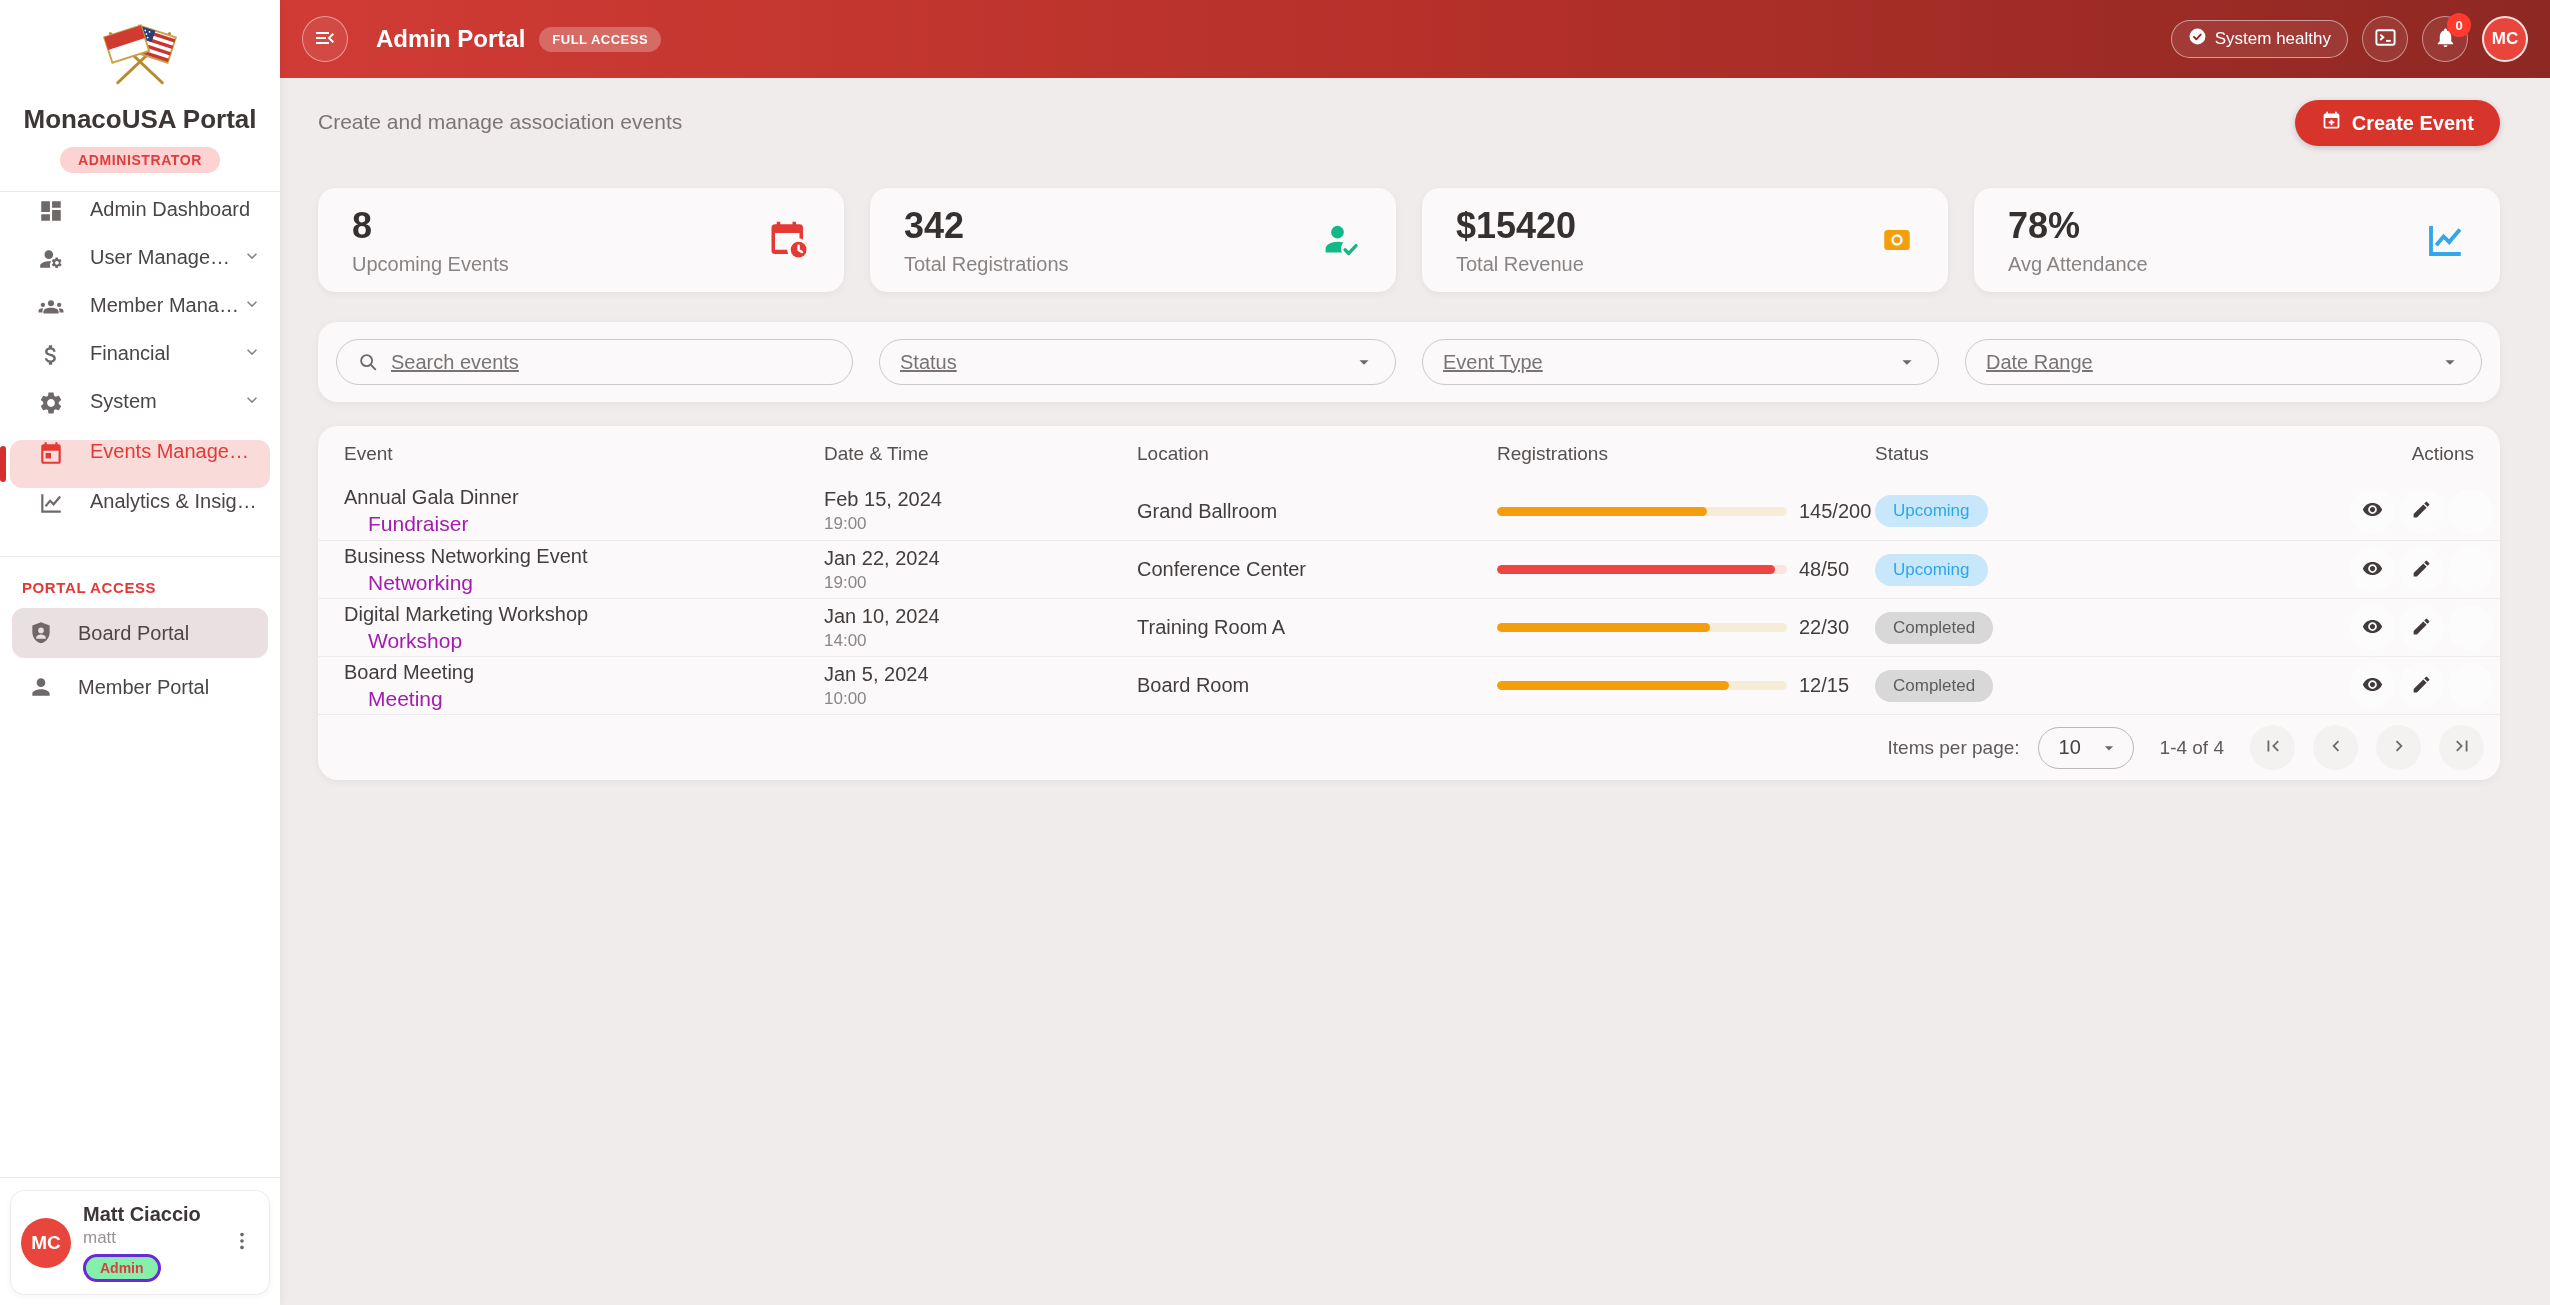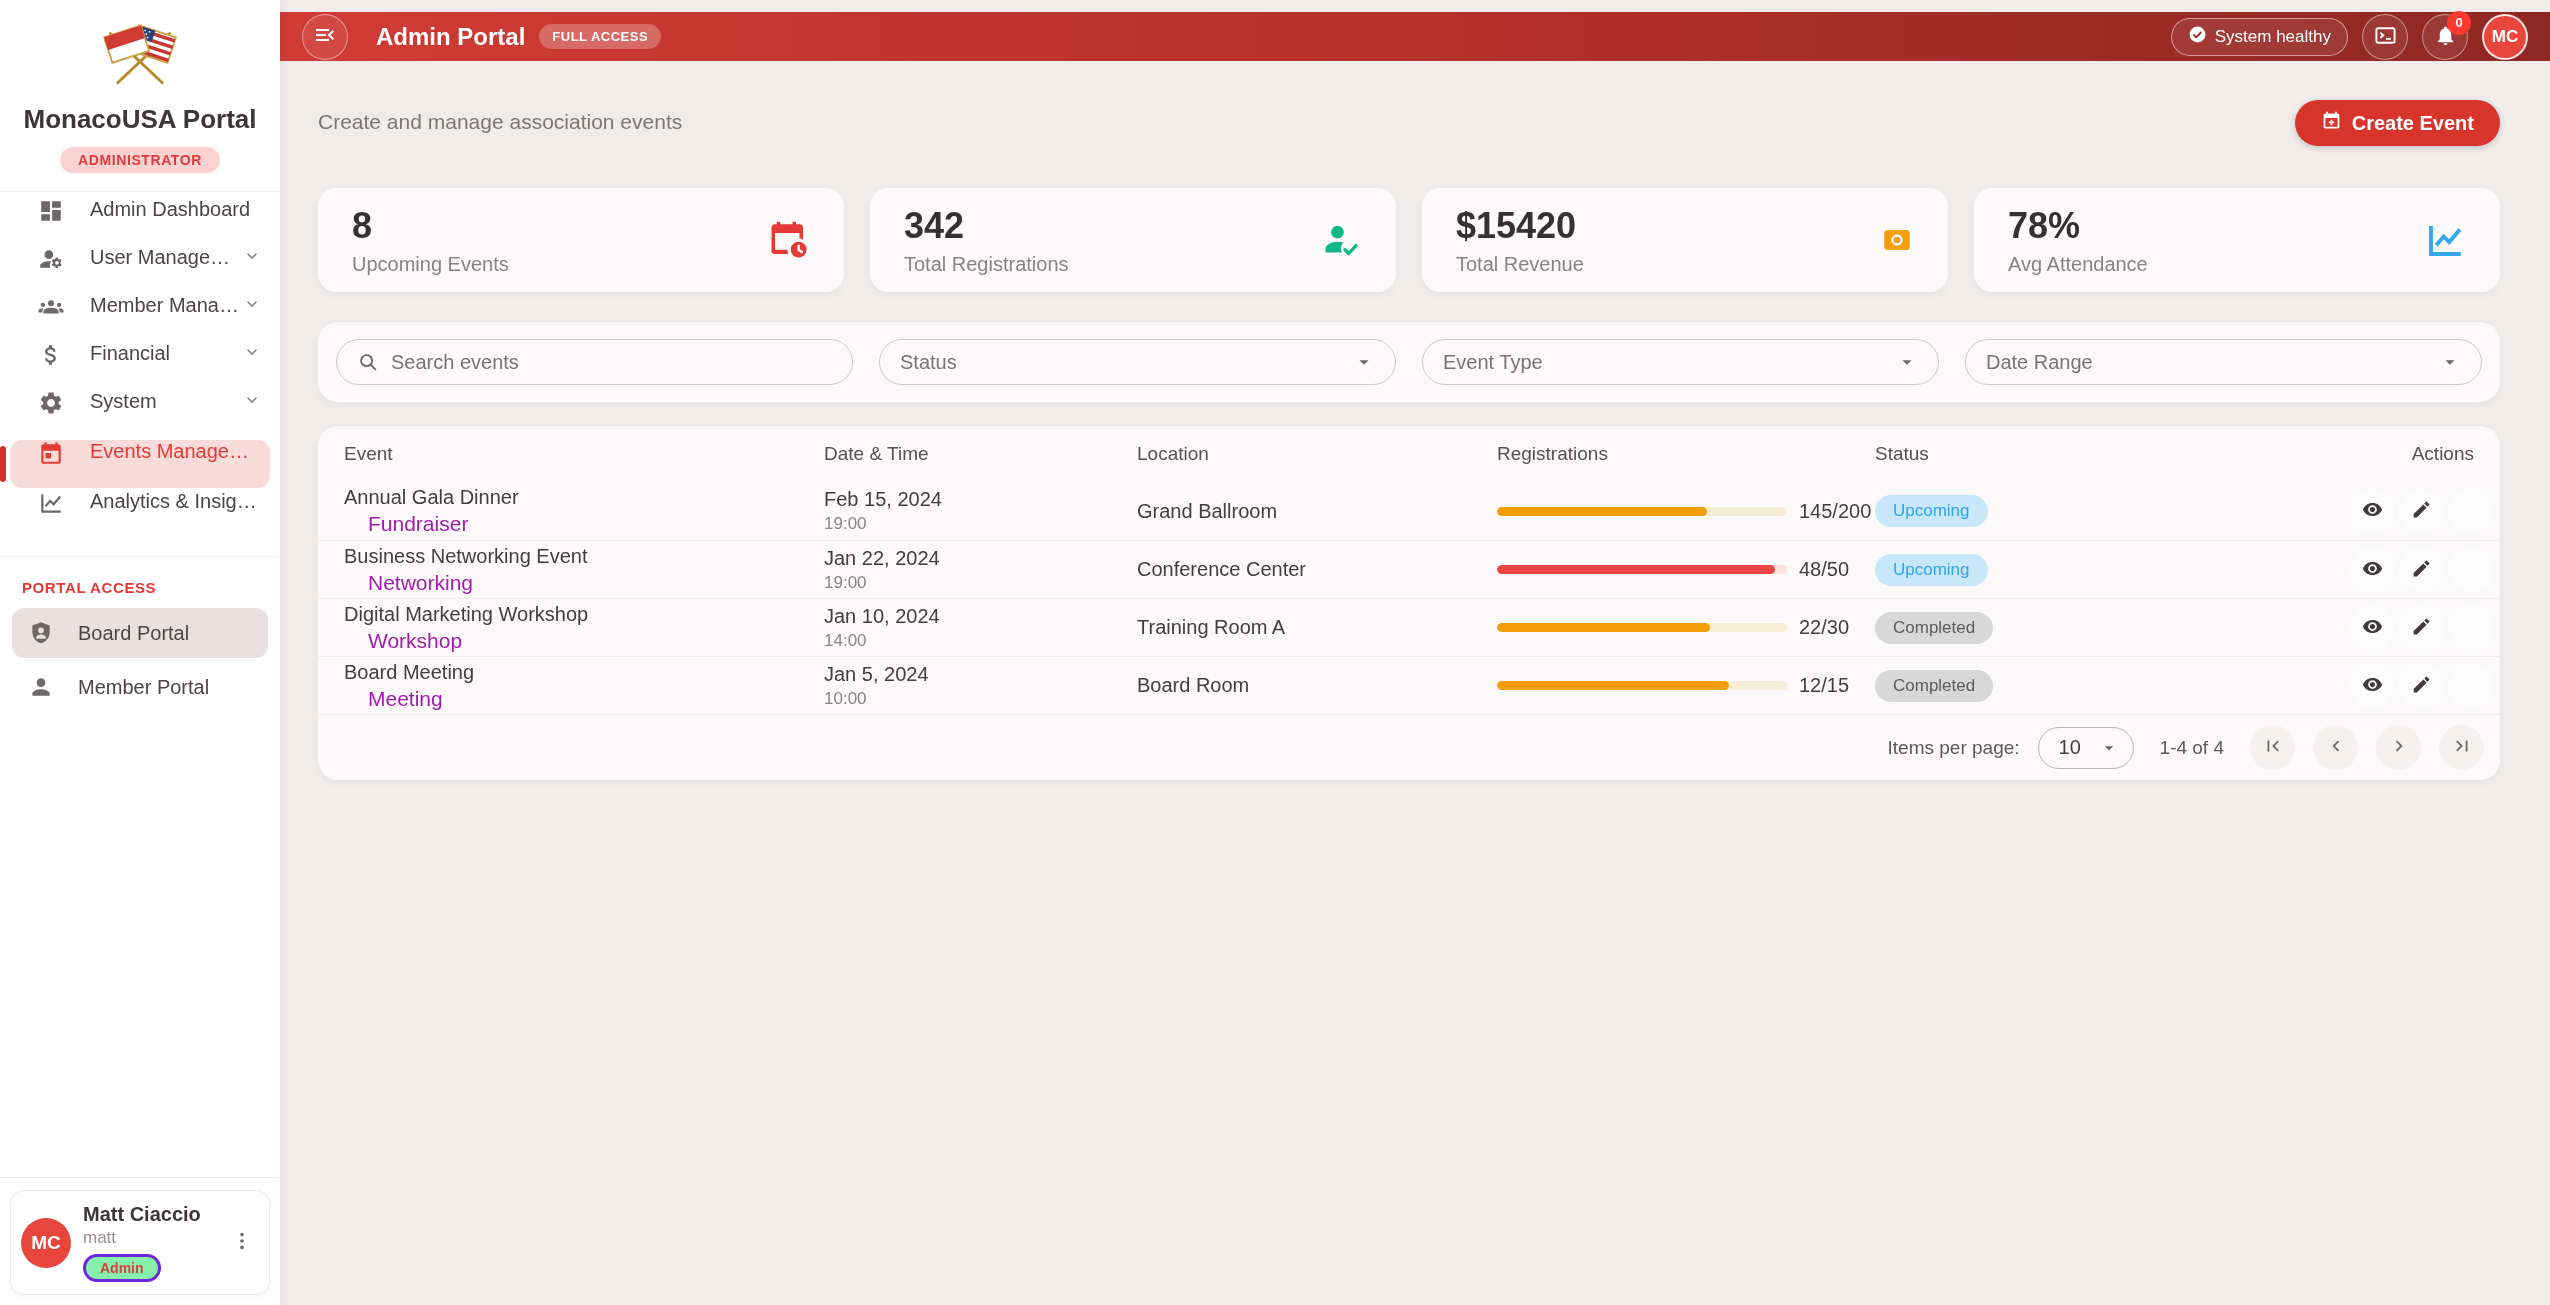--- a/index.html
+++ b/index.html
@@ -37,23 +37,23 @@
   .avatar { width:50px; height:50px; border-radius:50%; background:#e8453c; color:#fff;
     font-weight:700; font-size:19px; display:flex; align-items:center; justify-content:center; flex:none; }
   .user-meta { flex:1; margin-left:12px; }
   .user-name { font-size:20px; font-weight:700; color:#3c3636; }
   .user-sub { font-size:17px; color:#9a9292; margin-top:2px; }
   .user-role { display:inline-block; margin-top:6px; background:#86efac; color:#d84040;
     border:3px solid #6d28d9; font-size:14px; font-weight:700; padding:3px 14px; border-radius:14px; }
   .dots-btn { width:34px; height:34px; border:none; background:transparent; color:#6e6868; cursor:pointer; }
 
   
-  .topbar { position:absolute; left:280px; right:0; top:0; height:49px;
+  .topbar { position:absolute; left:280px; right:0; top:0; height:78px;
     background:linear-gradient(90deg,#d13b35 0%,#b23029 55%,#8e2823 100%);
-    display:flex; align-items:center; padding:16px 22px; color:#fff; z-index:4;margin-top:12px; }
+    display:flex; align-items:center; padding:16px 22px; color:#fff; z-index:4; }
   .round-btn { width:46px; height:46px; border-radius:50%; border:1.5px solid rgba(255,255,255,.45);
     background:rgba(255,255,255,.08); color:#fff; display:flex; align-items:center; justify-content:center;
     cursor:pointer; flex:none; }
   .app-title { font-size:24px; font-weight:700; margin-left:28px; }
   .access-badge { margin-left:14px; background:rgba(255,255,255,.25); font-size:13px; font-weight:700;
     letter-spacing:.5px; padding:5px 13px; border-radius:13px; }
   .topbar-right { margin-left:auto; display:flex; align-items:center; gap:14px; }
   .status-chip { display:flex; align-items:center; gap:8px; border:1px solid rgba(255,255,255,.5);
     background:rgba(255,255,255,.08); border-radius:19px; height:38px; padding:0 16px; font-size:17px; }
   .bell-wrap { position:relative; }
@@ -77,21 +77,21 @@
   .stats-row { display:flex; gap:26px; margin-top:42px; }
   .stat-card { flex:1; background:#fbf9f9; border-radius:18px; box-shadow:0 2px 8px rgba(0,0,0,.05);
     height:104px; display:flex; align-items:center; justify-content:space-between; padding:0 34px; }
   .stat-value { font-size:36px; font-weight:700; color:#363030; }
   .stat-label { font-size:20px; color:#8b8383; margin-top:6px; }
   .stat-icon { width:42px; height:42px; }
 
   .filter-card { background:#fbf9f9; border-radius:20px; box-shadow:0 2px 8px rgba(0,0,0,.05);
     margin-top:30px; height:80px; display:flex; align-items:center; gap:26px; padding:0 18px; }
   .field { flex:1; height:46px; border:1px solid #cfc8c8; border-radius:23px; display:flex;
-    align-items:center; padding:0 20px; color:#7a7373; font-size:20px; background:transparent; }
+    align-items:center; padding:0 20px; color:#7a7373; font-size:20px; background:transparent;text-decoration:underline; }
   .field input { border:none; outline:none; background:transparent; font-size:20px; color:#463f3f;
     width:100%; font-family:inherit; }
   .field input::placeholder { color:#7a7373; }
   .field .lead-icon { width:22px; height:22px; margin-right:12px; color:#6e6868; flex:none; }
   .select-field { justify-content:space-between; cursor:pointer; }
   .select-field .arrow { width:22px; height:22px; color:#6e6868; }
 
   .table-card { background:#fbf9f9; border-radius:20px; box-shadow:0 2px 8px rgba(0,0,0,.05);
     margin-top:24px; overflow:hidden; }
   .t-head,.t-row { display:grid; grid-template-columns:480px 313px 360px 378px 475px 1fr;

